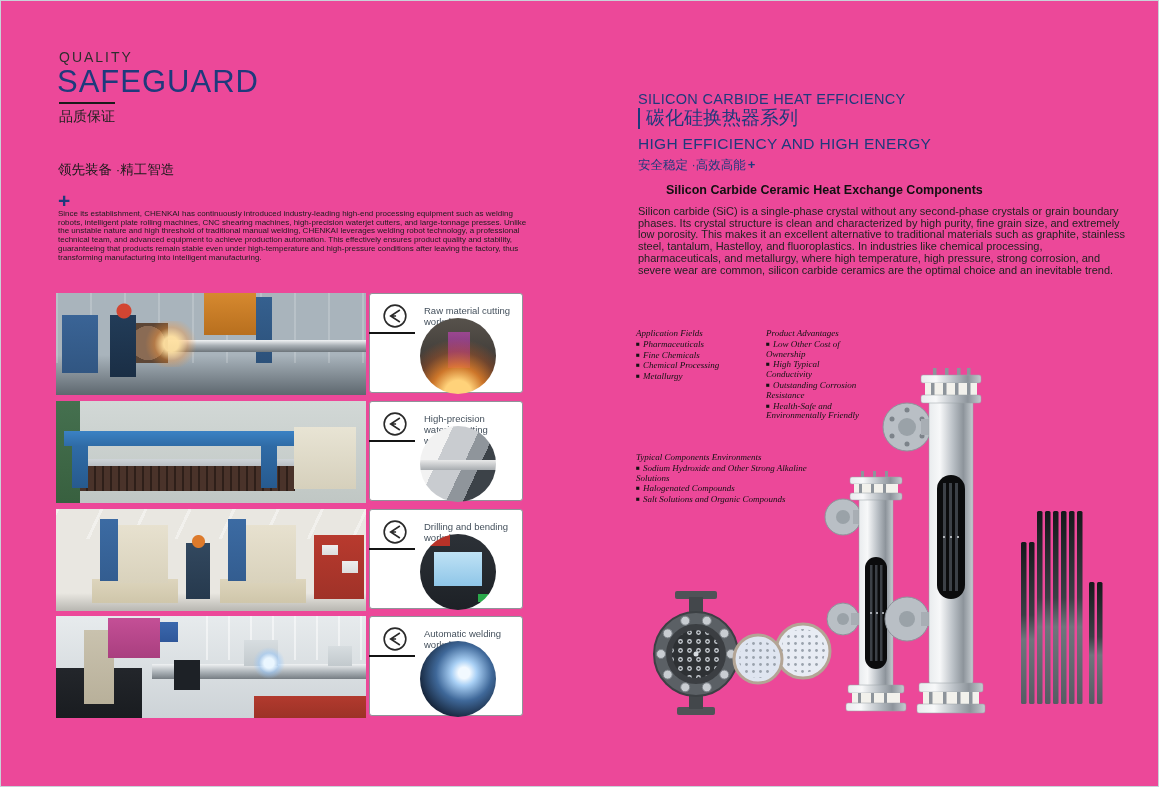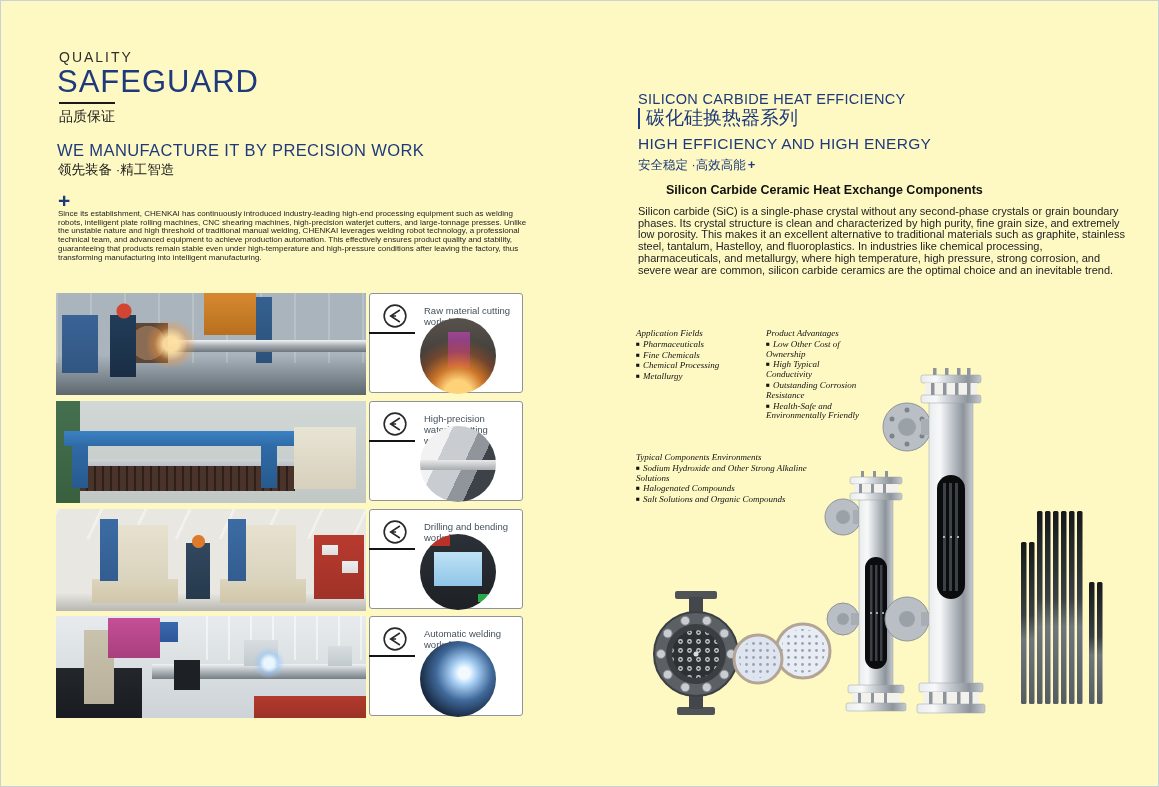--- a/index.html
+++ b/index.html
@@ -1,16 +1,16 @@
 <!DOCTYPE html>
 <html><head>
 <meta charset="utf-8">
 <style>
   html,body{margin:0;padding:0;background:#fff;}
-  .page{position:relative;width:1159px;height:787px;background:#fef9c3;
+  .page{position:relative;width:1159px;height:787px;background:#ec4899;
         border:1px solid #c9d2d9;box-sizing:border-box;overflow:hidden;
         font-family:"Liberation Sans",sans-serif;color:#1f1f1f;}
   .abs{position:absolute;}
 
   
   .l-eyebrow{left:58px;top:48px;font-size:14px;letter-spacing:2px;color:#2e2e2e;}
   .l-title{left:56px;top:63px;font-size:31px;letter-spacing:1px;color:#1e3a7c;font-weight:400;}
   .l-rule{left:58px;top:101px;width:56px;height:2px;background:#1a1a1a;}
   .l-title-cn{left:58px;top:107px;font-size:14px;color:#222;}
   .l-heading{left:56px;top:140px;font-size:16.5px;letter-spacing:.4px;color:#1e3a7c;}
@@ -123,21 +123,20 @@
 </style>
 </head>
 <body>
 
 <div class="page">
 
   <div class="abs l-eyebrow">QUALITY</div>
   <div class="abs l-title">SAFEGUARD</div>
   <div class="abs l-rule"></div>
   <div class="abs l-title-cn">品质保证</div>
-  <div class="abs l-heading">WE MANUFACTURE IT BY PRECISION WORK</div>
   <div class="abs l-heading-cn">领先装备 ·精工智造</div>
   <div class="abs l-plus">+</div>
   <div class="abs l-body">Since its establishment, CHENKAI has continuously introduced industry-leading high-end processing equipment such as welding robots, intelligent plate rolling machines, CNC shearing machines, high-precision waterjet cutters, and large-tonnage presses. Unlike the unstable nature and high threshold of traditional manual welding, CHENKAI leverages welding robot technology, a professional technical team, and advanced equipment to achieve production automation. This effectively ensures product quality and stability, guaranteeing that products remain stable even under high-temperature and high-pressure conditions after leaving the factory, thus transforming manufacturing into intelligent manufacturing.</div>
 
   <div class="abs photo p1 r1"></div>
   <div class="abs photo p2 r2"></div>
   <div class="abs photo p3 r3"></div>
   <div class="abs photo p4 r4"></div>
 
   <div class="abs card r1">

